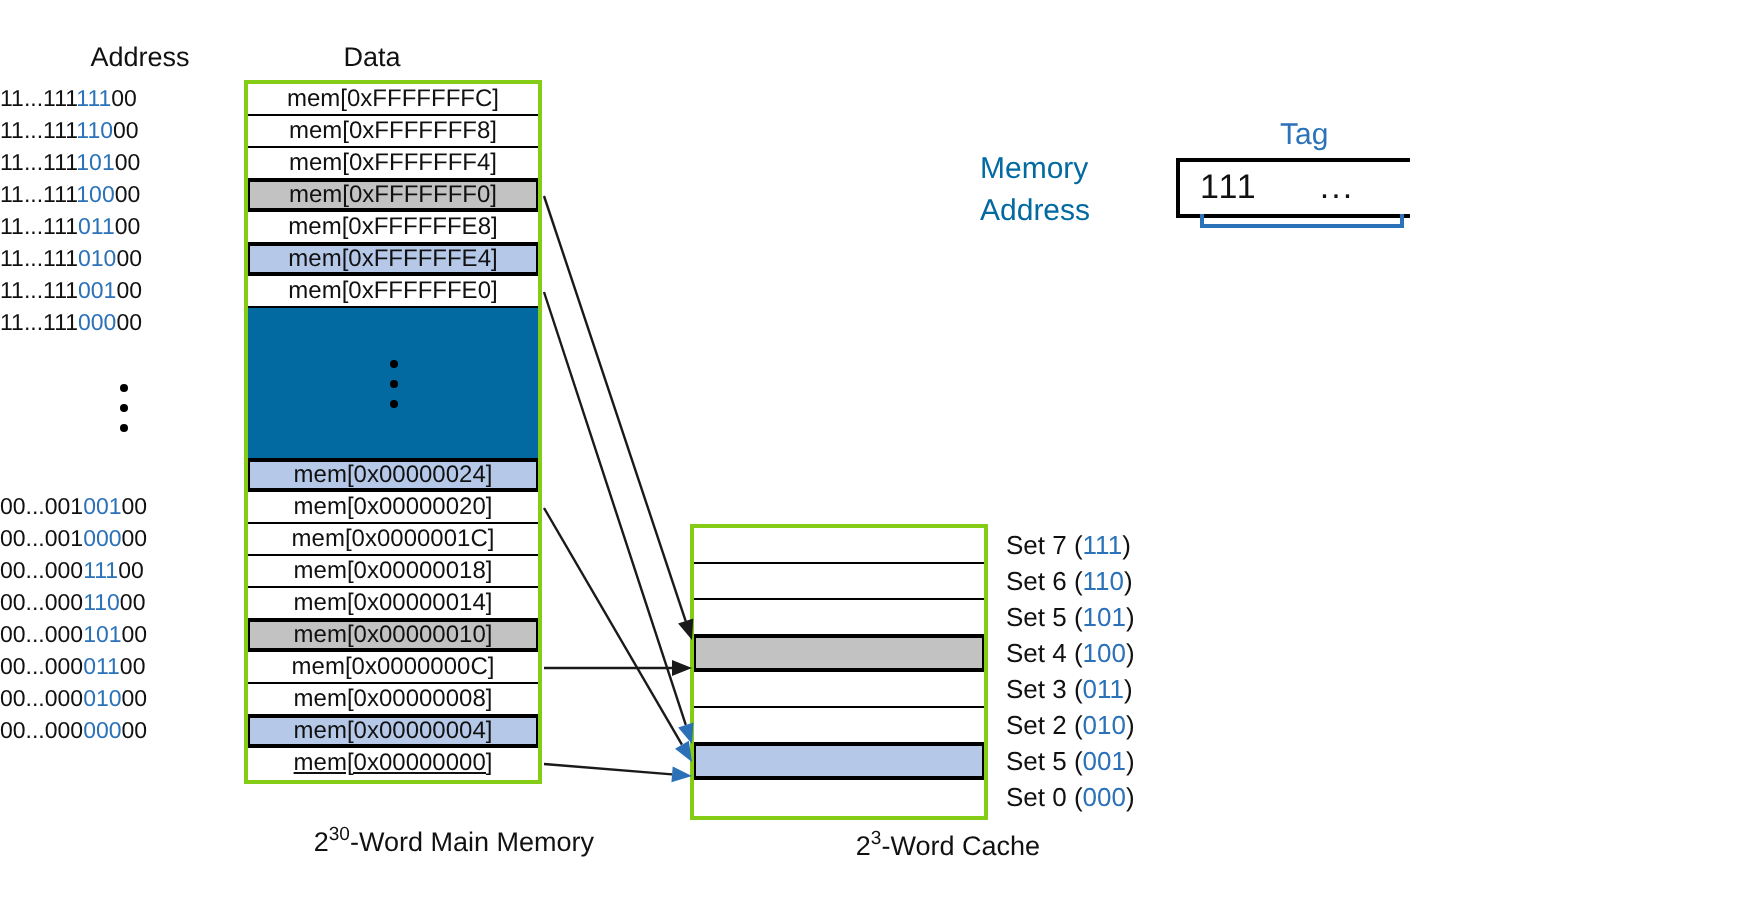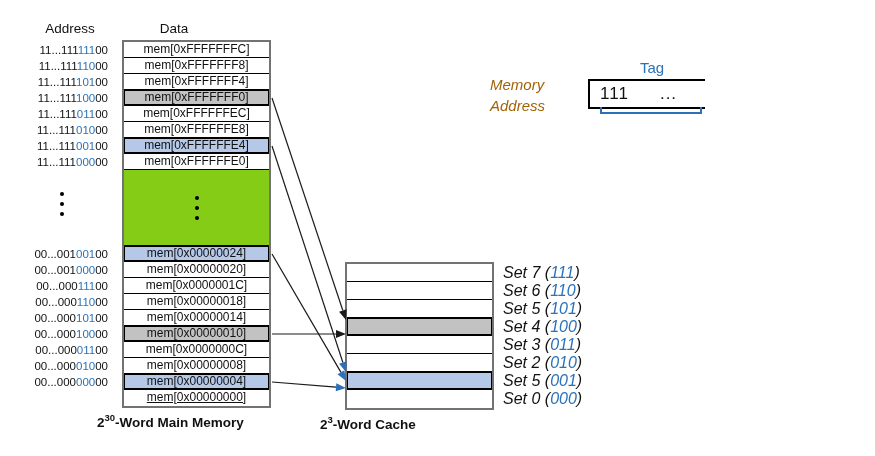--- a/index.html
+++ b/index.html
@@ -4,60 +4,60 @@
 <style>
   html,body{margin:0;padding:0;background:#fff;}
   #canvas{
     position:relative;width:705px;height:456px;background:#fff;overflow:hidden;
     font-family:"Liberation Sans","DejaVu Sans",sans-serif;color:#111;
   }
   .abs{position:absolute;}
   
   .colhdr{font-size:13.5px;text-align:center;}
   
-  .addr-row{height:16px;line-height:16px;font-size:11.5px;text-align:right;white-space:pre;}
+  .addr-row{height:16px;line-height:16px;font-size:11.5px;text-align:left;white-space:pre;}
   .addr-set{color:#2b72b8;}
   
-  .table{border:2px solid #737373;background:#84cc16;box-sizing:border-box;}
+  .table{border:2px solid #84cc16;background:#0369a1;box-sizing:border-box;}
   .mrow{height:16px;line-height:15px;font-size:12px;text-align:center;
         border-bottom:1px solid #000;box-sizing:border-box;background:#fff;}
   .crow{height:18px;border-bottom:1px solid #000;box-sizing:border-box;background:#fff;}
   .mrow:last-child,.crow:last-child{border-bottom:none;text-decoration:underline;}
   .hl-gray{background:#c2c2c2 !important;box-shadow:inset 0 0 0 1px #000;}
   .hl-blue{background:#b5c8e8 !important;box-shadow:inset 0 0 0 1px #000;}
   .gap-row{height:76px;border-bottom:1px solid #000;box-sizing:border-box;
            display:flex;align-items:center;justify-content:center;}
   .dotstack{display:flex;flex-direction:column;align-items:center;gap:6px;}
   .dot{width:4px;height:4px;border-radius:50%;background:#000;}
   
-  .caption{font-size:13.5px;text-align:left;white-space:nowrap;font-weight:bold;}
+  .caption{font-size:13.5px;text-align:right;white-space:nowrap;}
   .caption sup{font-size:9.5px;}
   
-  .slabel{height:18px;line-height:18px;font-size:16px;white-space:pre;font-style:italic;}
+  .slabel{height:18px;line-height:18px;font-size:13px;white-space:pre;}
   .sbits{color:#2b72b8;}
   
   .blue-label{color:#2b72b8;font-size:15px;text-align:left;white-space:nowrap;}
-  #mem-addr-label{font-size:15px;line-height:21px;color:#a16207;font-style:italic;}
+  #mem-addr-label{font-size:15px;line-height:21px;color:#0369a1;}
   #addr-box{display:flex;border:2px solid #000;box-sizing:content-box;background:#fff;}
   .cell{height:26px;line-height:26px;font-size:17px;letter-spacing:1px;text-align:center;box-sizing:border-box;}
   .cell-tag{width:159px;display:flex;justify-content:space-between;align-items:center;
             padding:0 10px;border-right:2px solid #000;}
   .cell-set{width:50px;border-right:2px solid #000;}
   .cell-off{width:34px;}
   .bracket{height:7px;border-left:2px solid #2b72b8;border-right:2px solid #2b72b8;
            border-bottom:2px solid #2b72b8;box-sizing:border-box;}
   svg{position:absolute;left:0;top:0;pointer-events:none;}
 </style>
 </head>
 <body>
 
 <div id="canvas">
 
   <div class="abs colhdr" style="left:17px;top:21px;width:106px;">Address</div>
-  <div class="abs colhdr" style="left:124px;top:21px;width:100px;">Data</div>
+  <div class="abs colhdr" style="left:136px;top:21px;width:100px;">Data</div>
 
   <div class="abs" style="left:0;top:42px;width:108px;" id="addr-top">
       <div class="addr-row"><span>11...111</span><span class="addr-set">111</span><span>00</span></div>
       <div class="addr-row"><span>11...111</span><span class="addr-set">110</span><span>00</span></div>
       <div class="addr-row"><span>11...111</span><span class="addr-set">101</span><span>00</span></div>
       <div class="addr-row"><span>11...111</span><span class="addr-set">100</span><span>00</span></div>
       <div class="addr-row"><span>11...111</span><span class="addr-set">011</span><span>00</span></div>
       <div class="addr-row"><span>11...111</span><span class="addr-set">010</span><span>00</span></div>
       <div class="addr-row"><span>11...111</span><span class="addr-set">001</span><span>00</span></div>
       <div class="addr-row"><span>11...111</span><span class="addr-set">000</span><span>00</span></div>
@@ -68,32 +68,30 @@
         <div class="dot"></div>
         <div class="dot"></div>
       </div>
     </div>
   <div class="abs" style="left:0;top:246px;width:108px;" id="addr-bot">
       <div class="addr-row"><span>00...001</span><span class="addr-set">001</span><span>00</span></div>
       <div class="addr-row"><span>00...001</span><span class="addr-set">000</span><span>00</span></div>
       <div class="addr-row"><span>00...000</span><span class="addr-set">111</span><span>00</span></div>
       <div class="addr-row"><span>00...000</span><span class="addr-set">110</span><span>00</span></div>
       <div class="addr-row"><span>00...000</span><span class="addr-set">101</span><span>00</span></div>
-      <div class="addr-row"><span>00...000</span><span class="addr-set">100</span><span>00</span></div>
       <div class="addr-row"><span>00...000</span><span class="addr-set">011</span><span>00</span></div>
       <div class="addr-row"><span>00...000</span><span class="addr-set">010</span><span>00</span></div>
       <div class="addr-row"><span>00...000</span><span class="addr-set">000</span><span>00</span></div>
     </div>
 
   <div class="abs table" style="left:122px;top:40px;width:149px;" id="mem-table">
       <div class="mrow">mem[0xFFFFFFFC]</div>
       <div class="mrow">mem[0xFFFFFFF8]</div>
       <div class="mrow">mem[0xFFFFFFF4]</div>
       <div class="mrow hl-gray">mem[0xFFFFFFF0]</div>
-      <div class="mrow">mem[0xFFFFFFEC]</div>
       <div class="mrow">mem[0xFFFFFFE8]</div>
       <div class="mrow hl-blue">mem[0xFFFFFFE4]</div>
       <div class="mrow">mem[0xFFFFFFE0]</div>
       <div class="gap-row">
         <div class="dotstack">
           <div class="dot"></div>
           <div class="dot"></div>
           <div class="dot"></div>
         </div>
       </div>

